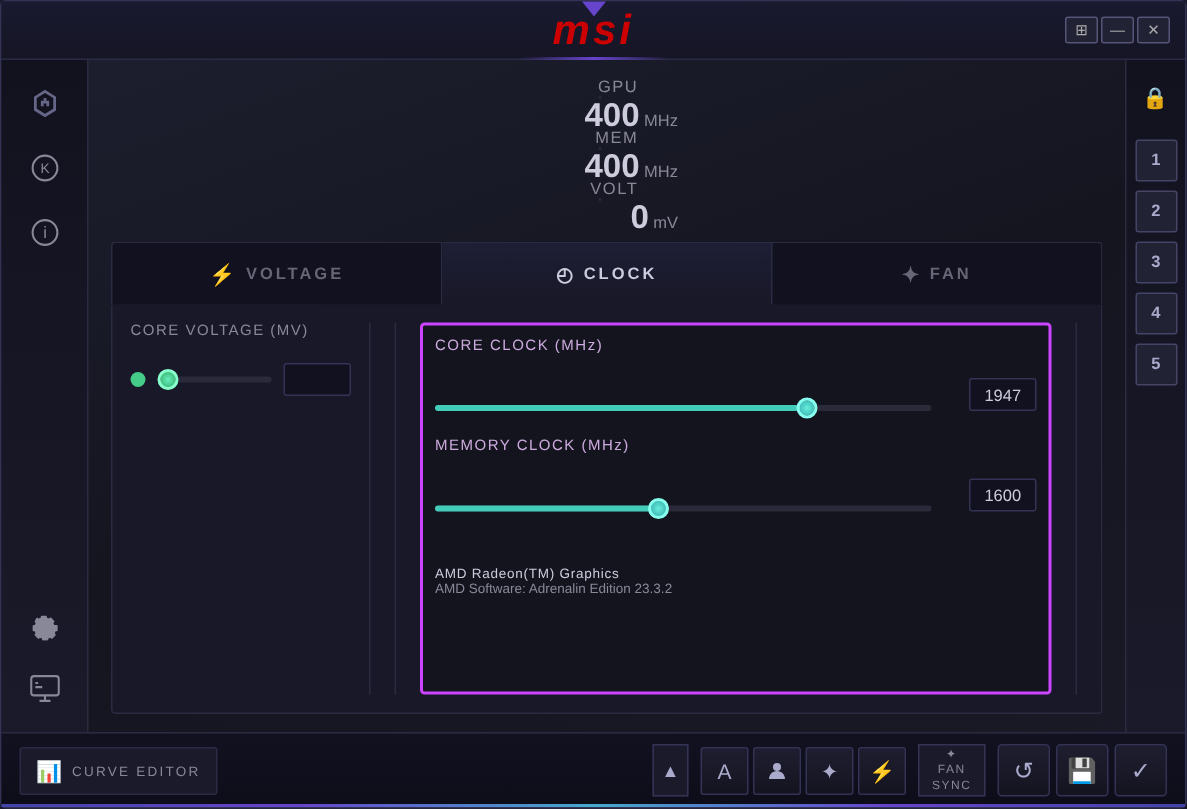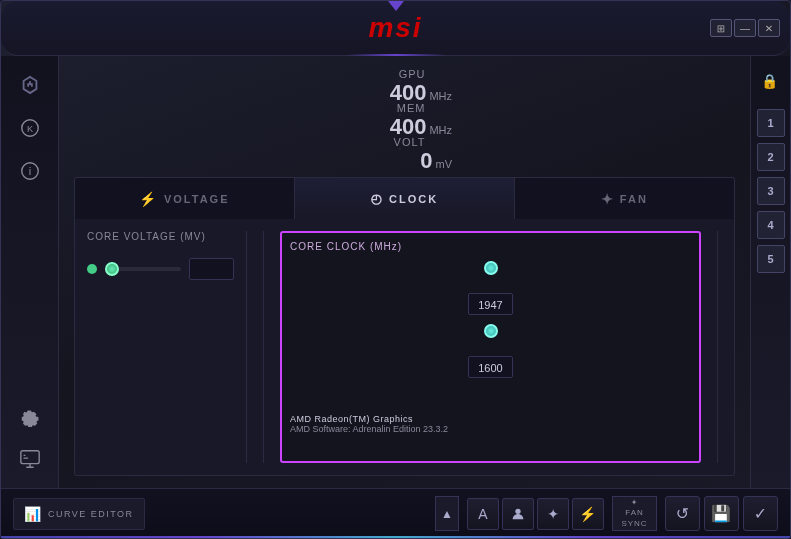--- a/index.html
+++ b/index.html
@@ -17,28 +17,27 @@
       background: linear-gradient(160deg, #1e2030 0%, #151520 50%, #1a1a28 100%);
       border: 1px solid #333355;
       border-radius: 4px;
       position: relative;
       display: flex;
       flex-direction: column;
     }
 
     
     .title-bar {
-      height: 55px;
+      height: 39px;
       display: flex;
       align-items: center;
       justify-content: center;
       position: relative;
       background: linear-gradient(180deg, #1a1a30 0%, #151525 100%);
       border-bottom: 1px solid #2a2a45;
-      border-radius: 17px;
     }
 
     .title-logo {
       font-size: 28px;
       font-style: italic;
       font-weight: bold;
       color: #cc0000;
       letter-spacing: 2px;
       text-transform: lowercase;
     }
@@ -390,24 +389,23 @@
       padding: 8px;
       background: #14141f;
     }
 
     .clock-panel .control-label {
       color: #ccaadd;
     }
 
     .clock-slider-container {
       display: flex;
-      align-items: center;
+      align-items: flex-end;
       gap: 25px;
       padding: 4px 0;
-      flex-direction: column;
     }
 
     .clock-slider-track {
       flex: 1;
       height: 4px;
       background: #2a2a3a;
       border-radius: 2px;
       position: relative;
     }
 
@@ -790,20 +788,21 @@
 
             <div class="control-label">CORE CLOCK (MHz)</div>
             <div class="clock-slider-container">
               <div class="clock-slider-track">
                 <div class="clock-slider-fill"></div>
                 <div class="clock-slider-thumb"></div>
               </div>
               <div class="slider-value">1947</div>
             </div>
 
+            <div class="control-label" style="margin-top:6px;">MEMORY CLOCK (MHz)</div>
             <div class="clock-slider-container">
               <div class="clock-slider-track">
                 <div class="clock-slider-fill mem-slider-fill"></div>
                 <div class="clock-slider-thumb mem-slider-thumb"></div>
               </div>
               <div class="slider-value">1600</div>
             </div>
 
             <div style="margin-top:24px;">
               <div class="gpu-info">AMD Radeon(TM) Graphics</div>

